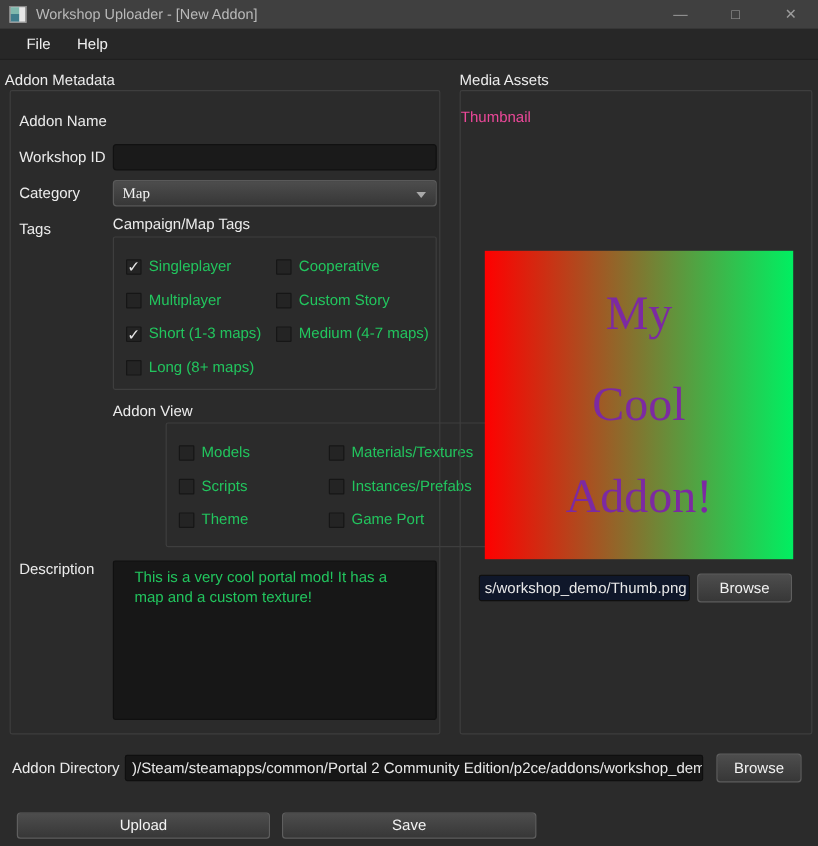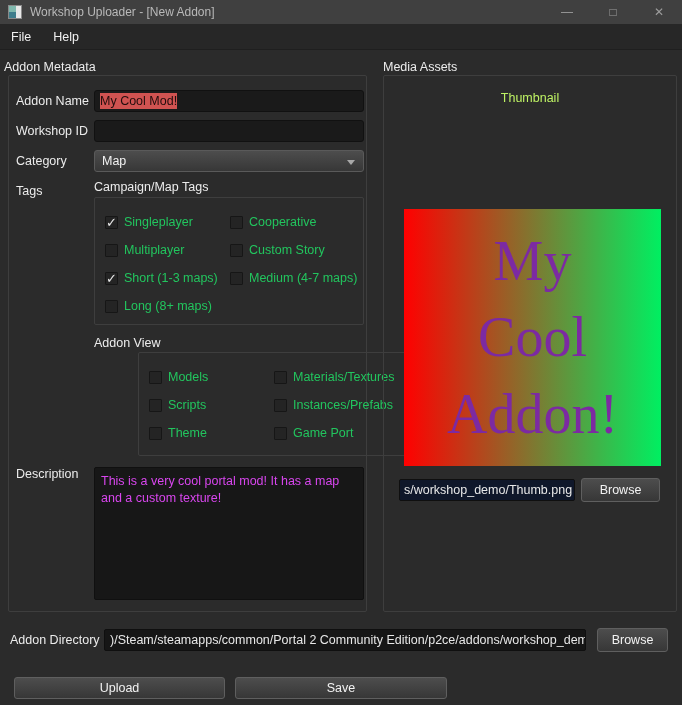--- a/index.html
+++ b/index.html
@@ -26,21 +26,21 @@
   .title-text { margin-left:8px; color:#b9b9b9; font-size:12px; }
   .win-controls { position:absolute; right:0; top:0; height:24px; display:flex; }
   .win-btn {
     width:46px; height:24px; display:flex; align-items:center; justify-content:center;
     color:#9d9d9d; font-size:12px;
   }
   
   .menubar {
     position:absolute; left:0; top:24px; width:682px; height:26px;
     background:#272727; border-bottom:1px solid #1f1f1f;
-    display:flex; align-items:center; padding-left:2px; gap:4px;
+    display:flex; align-items:center; padding-left:13px; gap:4px;
   }
   .menu-item { padding:3px 9px; color:#f0f0f0; }
   
   .section-title { position:absolute; color:#ececec; }
   
   .groupbox {
     position:absolute; border:1px solid #3e3e3e; border-radius:2px;
   }
   #left-group  { left:8px;  top:75px; width:359px; height:537px; }
   #right-group { left:383px; top:75px; width:294px; height:537px; }
@@ -73,31 +73,31 @@
   .check-item { display:flex; align-items:center; gap:6px; }
   .checkbox {
     width:13px; height:13px; background:#242424; border:1px solid #161616;
     border-radius:1px; flex:0 0 13px; position:relative;
     color:#e8e8e8; font-size:13px; line-height:11px; text-align:center;
   }
   .check-label { color:#22c55e; white-space:nowrap; }
   .textarea {
     position:absolute; left:85px; width:270px; height:133px;
     background:#171717; border:1px solid #101010; border-radius:2px;
-    color:#d946ef; padding:5px 6px; line-height:1.35;
-  }
-  
-  .thumb-caption { position:absolute; width:100%; text-align:center; top:15px; color:#bef264; }
+    color:#22c55e; padding:5px 17px; line-height:1.35;
+  }
+  
+  .thumb-caption { position:absolute; width:100%; text-align:left; top:15px; color:#ec4899; }
   .thumbnail {
     position:absolute; left:20px; top:133px; width:257px; height:257px;
     display:flex; flex-direction:column; justify-content:space-around;
     align-items:center; padding:14px 0; text-align:center;
   }
   .thumb-line {
-    font-family:cursive; font-size:56px; line-height:1;
+    font-family:cursive; font-size:40px; line-height:1;
   }
   .thumb-path {
     position:absolute; left:15px; top:403px; width:176px; height:22px;
     background:#0f172a; border:1px solid #0f0f0f; border-radius:2px;
     color:#e8e8e8; line-height:20px; padding:0 4px; white-space:nowrap; overflow:hidden;
   }
   .btn {
     background:linear-gradient(#4d4d4d,#373737); border:1px solid #5f5f5f;
     border-radius:3px; color:#f2f2f2; text-align:center;
     display:flex; align-items:center; justify-content:center;
@@ -134,27 +134,26 @@
     <div class="menu-item">File</div>
     <div class="menu-item">Help</div>
   </div>
 
   <div class="section-title" style="left:4px; top:60px;">Addon Metadata</div>
   <div class="section-title" style="left:383px; top:60px;">Media Assets</div>
 
   <div class="groupbox" id="left-group">
 
     <div class="field-label" style="top:14px;">Addon Name</div>
-    <div class="text-input" style="top:14px;"><span class="sel-text" style="background: rgb(208, 83, 81); color: rgb(34, 13, 13);">My Cool Mod!</span></div>
 
     <div class="field-label" style="top:44px;">Workshop ID</div>
     <div class="text-input" style="top:44px;"></div>
 
     <div class="field-label" style="top:74px;">Category</div>
-    <div class="combobox" style="top:74px;">
+    <div class="combobox" style="top:74px;font-family:Liberation Serif, serif;">
       <span>Map</span>
       <span class="combo-arrow"></span>
     </div>
 
     <div class="field-label" style="top:104px;">Tags</div>
 
     <div class="inner-title" style="top:104px;">Campaign/Map Tags</div>
     <div class="inner-box" style="top:121px; height:128px;">
       <div class="check-grid">
           <div class="check-item">

